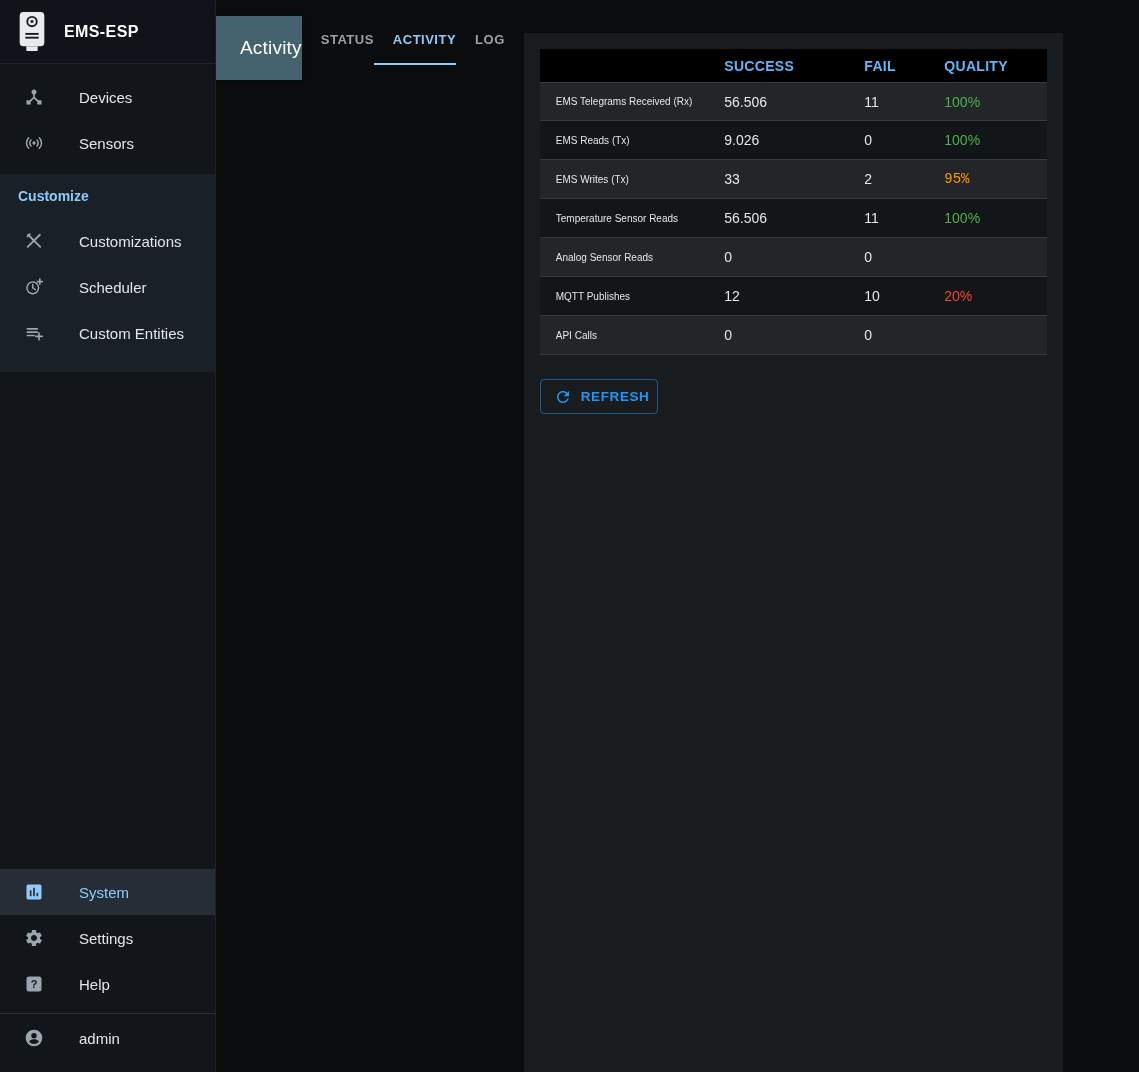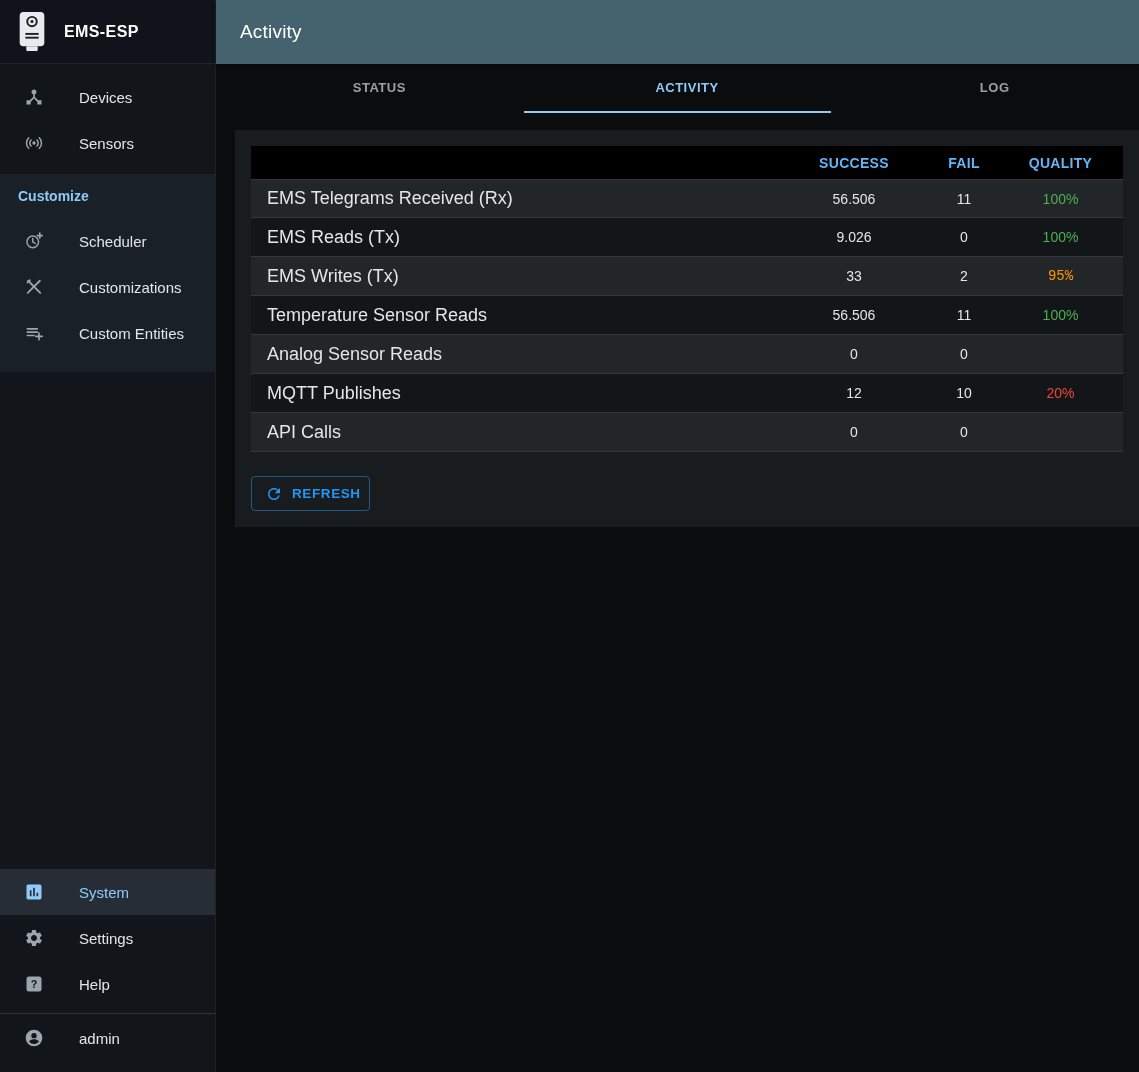--- a/index.html
+++ b/index.html
@@ -46,21 +46,21 @@
     font-size: 14px; font-weight: 700; color: #90caf9;
     padding-left: 18px; margin-bottom: 14px;
   }
   .spacer { flex: 1; }
   .divider { height: 1px; background: rgba(255,255,255,0.12); margin-top: 6px; }
   .user-row { height: 48px; margin-bottom: 10px; }
 
   svg { display: block; }
 
   
-  .main { flex: 1; display: flex; flex-direction: column; min-width: 0; }
+  .main { flex: 1; display: flex; flex-direction: row; min-width: 0; margin-top: 16px; }
   .appbar {
     height: 64px; background: #45636e; display: flex; align-items: center;
     padding-left: 24px; box-shadow: 0 2px 4px rgba(0,0,0,0.35);
     flex: none;
   }
   .appbar-title { font-size: 19px; color: #ffffff; font-weight: 400; letter-spacing: 0.2px; }
 
   .tabs { height: 49px; display: flex; flex: none; }
   .tab {
     flex: 1; display: flex; align-items: center; justify-content: center;
@@ -83,22 +83,22 @@
     height: 33px; background: #000000;
   }
   .t-head .cell {
     font-size: 12.5px; font-weight: 700; color: #64b5f6; letter-spacing: 0.3px;
   }
   .t-row { height: 39px; border-bottom: 1px solid #34393e; border-top: 1px solid #34393e; }
   .t-row + .t-row { border-top: none; }
   .t-row:nth-child(even) { background: #222629; }   
   .t-row:nth-child(odd)  { background: #131619; }
   .cell { padding: 0 16px; }
-  .cell.name { flex: 1; font-size: 18px; }
-  .cell.num  { width: 140px; text-align: center; font-size: 14px; }
+  .cell.name { flex: 1; font-size: 10px; }
+  .cell.num  { width: 140px; text-align: left; font-size: 14px; }
   .cell.num.fail { width: 80px; }
   .cell.num.quality { width: 119px; padding-right: 22px; }
   .green  { color: #4caf50; }
   .orange { color: #ff9800; font-family: Liberation Mono, monospace; }
   .red    { color: #f44336; }
 
   .refresh-btn {
     margin-top: 24px;
     display: inline-flex; align-items: center; gap: 9px;
     height: 35px; padding: 0 8px 0 13px;
@@ -145,39 +145,39 @@
         </svg>
       </span>
       <span class="lbl">Sensors</span>
     </div>
 
     <div class="customize-panel">
       <div class="customize-header">Customize</div>
 
       <div class="nav-item">
         <span class="ic">
+          <svg width="20" height="20" viewBox="0 0 24 24" fill="none" stroke="currentColor" stroke-width="2.2" stroke-linecap="round">
+            <path d="M5 4.5l14.5 14.5M19 4.5L4.5 19"></path>
+            <path d="M4.2 6.5L7 3.8"></path>
+          </svg>
+        </span>
+        <span class="lbl">Customizations</span>
+      </div>
+      <div class="nav-item">
+        <span class="ic">
           <svg width="20" height="20" viewBox="0 0 24 24" fill="none" stroke="currentColor" stroke-width="1.8">
             <circle cx="10.5" cy="13" r="7"></circle>
             <path d="M10.5 9v4l3 2" stroke-linecap="round"></path>
             <path d="M19 2.5v6M16 5.5h6" stroke-linecap="round" stroke-width="2"></path>
           </svg>
         </span>
         <span class="lbl">Scheduler</span>
       </div>
       <div class="nav-item">
         <span class="ic">
-          <svg width="20" height="20" viewBox="0 0 24 24" fill="none" stroke="currentColor" stroke-width="2.2" stroke-linecap="round">
-            <path d="M5 4.5l14.5 14.5M19 4.5L4.5 19"></path>
-            <path d="M4.2 6.5L7 3.8"></path>
-          </svg>
-        </span>
-        <span class="lbl">Customizations</span>
-      </div>
-      <div class="nav-item">
-        <span class="ic">
           <svg width="20" height="20" viewBox="0 0 24 24" fill="none" stroke="currentColor" stroke-width="2" stroke-linecap="round">
             <path d="M4 7h12M4 11h12M4 15h8M18 12v8M14 16h8"></path>
           </svg>
         </span>
         <span class="lbl">Custom Entities</span>
       </div>
     </div>
 
     <div class="spacer"></div>
 

